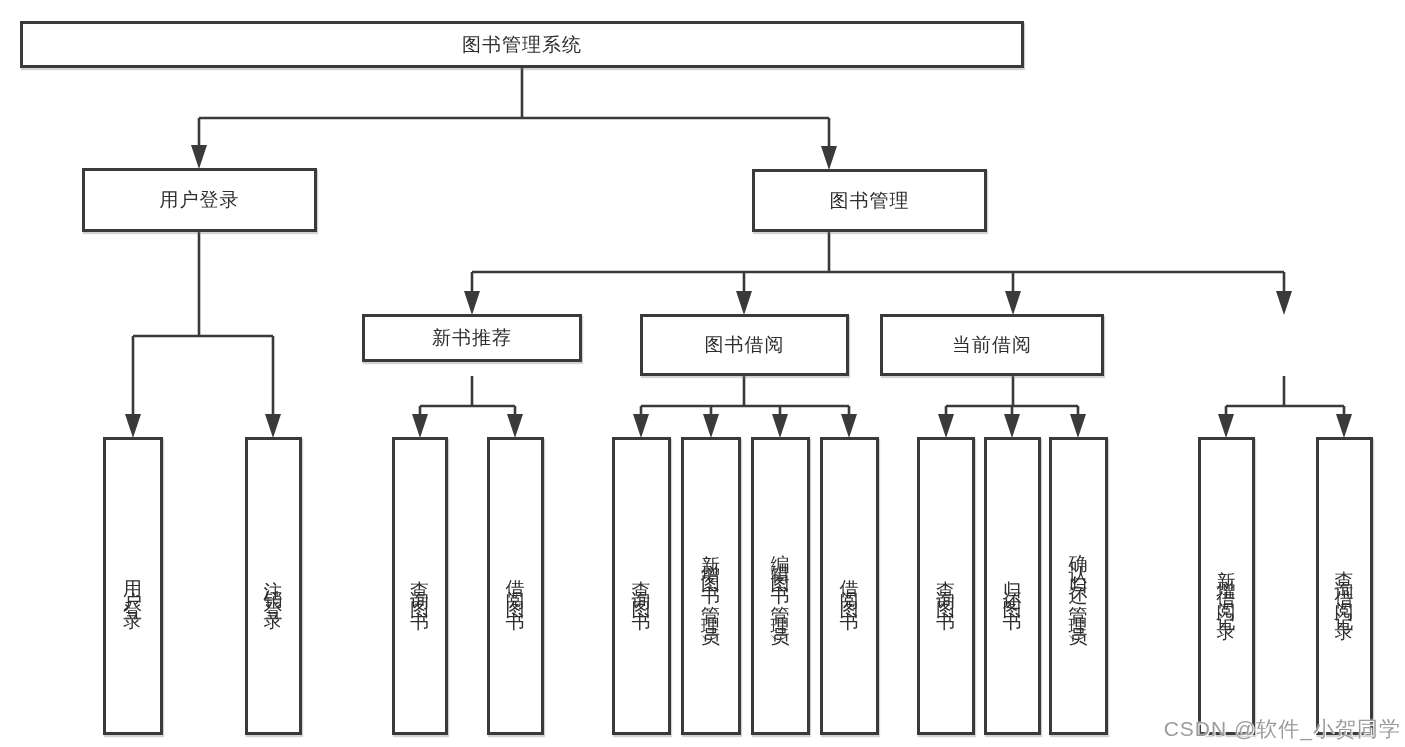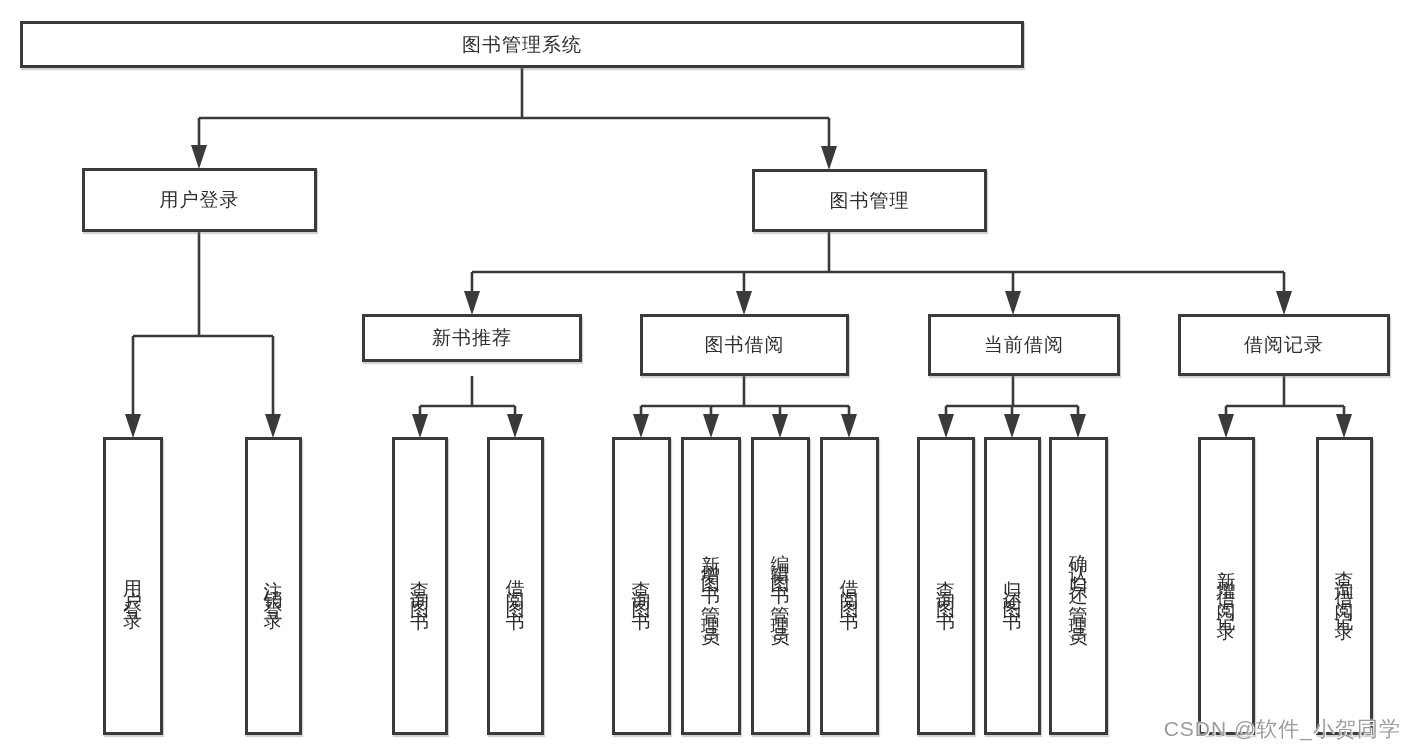--- a/index.html
+++ b/index.html
@@ -119,25 +119,22 @@
   <div class="box" style="left:752px;top:169px;width:235px;height:63px">
     <span>图书管理</span>
   </div>
 
   <div class="box" style="left:362px;top:314px;width:220px;height:48px">
     <span>新书推荐</span>
   </div>
   <div class="box" style="left:640px;top:314px;width:209px;height:62px">
     <span>图书借阅</span>
   </div>
-  <div class="box" style="left:928px;top:314px;width:192px;height:62px">
+  <div class="box" style="left:880px;top:314px;width:224px;height:62px">
     <span>当前借阅</span>
-  </div>
-  <div class="box" style="left:1178px;top:314px;width:212px;height:62px">
-    <span>借阅记录</span>
   </div>
 
   <div class="leaf" style="left:103px;width:60px">
     <span class="vtext">用户登录</span>
   </div>
   <div class="leaf" style="left:245px;width:57px">
     <span class="vtext">注销登录</span>
   </div>
 
   <div class="leaf" style="left:392px;width:56px">

